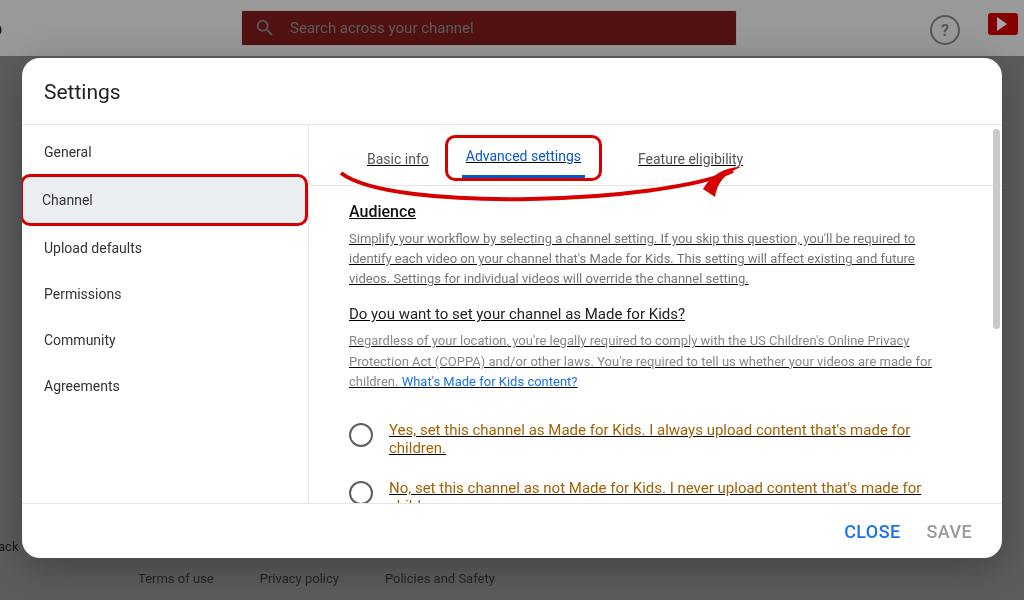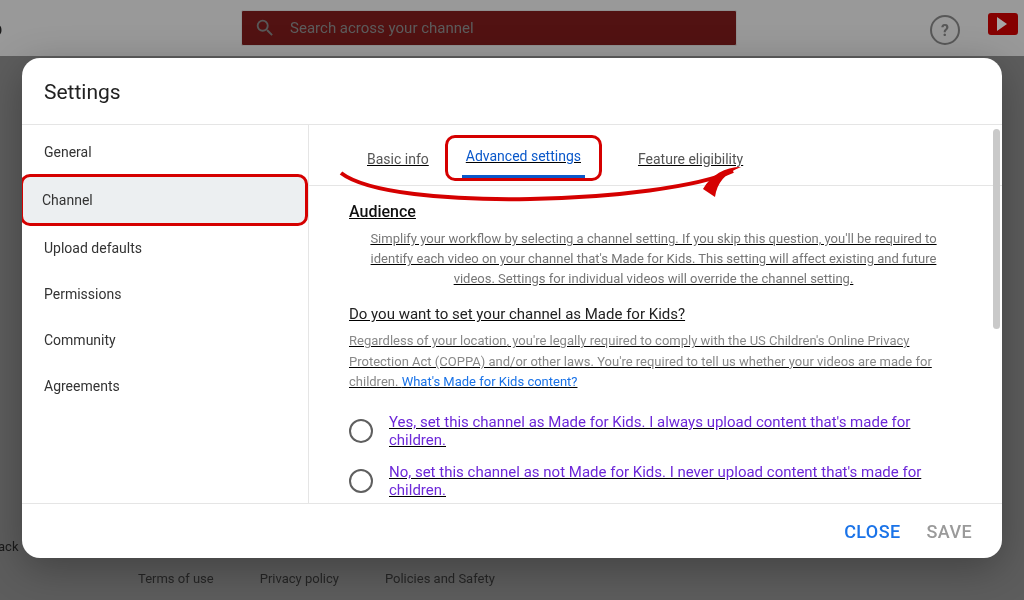--- a/index.html
+++ b/index.html
@@ -23,27 +23,27 @@
   .side-highlight{border:3px solid #d50000;border-radius:10px;margin:-1px 0 -1px -2px;padding-left:19px;}
   .content{flex:1;position:relative;display:flex;flex-direction:column;min-height:0;text-decoration:underline;}
   .tabs{display:flex;gap:0;padding:16px 0 0 40px;border-bottom:1px solid #e5e5e5;}
   .tab{padding:10px 18px 14px;font-size:14px;color:#555;cursor:pointer;position:relative;}
   .tab.active{color:#0a58ca;}
   .tab.active::after{content:"";position:absolute;left:14px;right:14px;bottom:0;height:3px;background:#0a58ca;}
   .tab-highlight{border:3px solid #d50000;border-radius:10px;margin:-6px -2px 4px;}
   .arrow{position:absolute;left:24px;top:28px;pointer-events:none;}
   .scroll-area{flex:1;overflow-y:auto;padding:16px 44px 10px 40px;}
   .scroll-area h3{font-size:16px;font-weight:500;color:#111;margin:0 0 8px;}
-  .desc{font-size:13px;line-height:1.55;color:#777;margin:0 0 16px;text-align:center;}
+  .desc{font-size:13px;line-height:1.55;color:#777;margin:0 0 16px;}
   .q{font-size:15px;color:#222;margin:0 0 8px;}
   .legal{font-size:13px;line-height:1.55;color:#888;margin:0 0 14px;}
   .legal a{color:#1a73e8;text-decoration:none;}
   .radio-row{display:flex;align-items:center;gap:16px;padding:7px 0;cursor:pointer;}
   .radio{width:20px;height:20px;border:2px solid #5f5f5f;border-radius:50%;flex-shrink:0;position:relative;}
-  .radio-label{font-size:15px;color:#6d28d9;}
+  .radio-label{font-size:15px;color:#a16207;margin-top:8px;}
   .fake-scrollbar{position:absolute;right:2px;top:4px;width:7px;height:200px;background:#c9c9c9;border-radius:4px;}
   .modal-footer{height:54px;border-top:1px solid #e5e5e5;display:flex;align-items:center;justify-content:flex-end;gap:26px;padding-right:30px;}
   .btn{font-size:18px;font-weight:500;letter-spacing:.4px;cursor:pointer;}
   .btn-close{color:#1a73e8;}
   .btn-save{color:#9a9a9a;}
 </style>
 </head>
 <body>
 
 <div class="bg">

